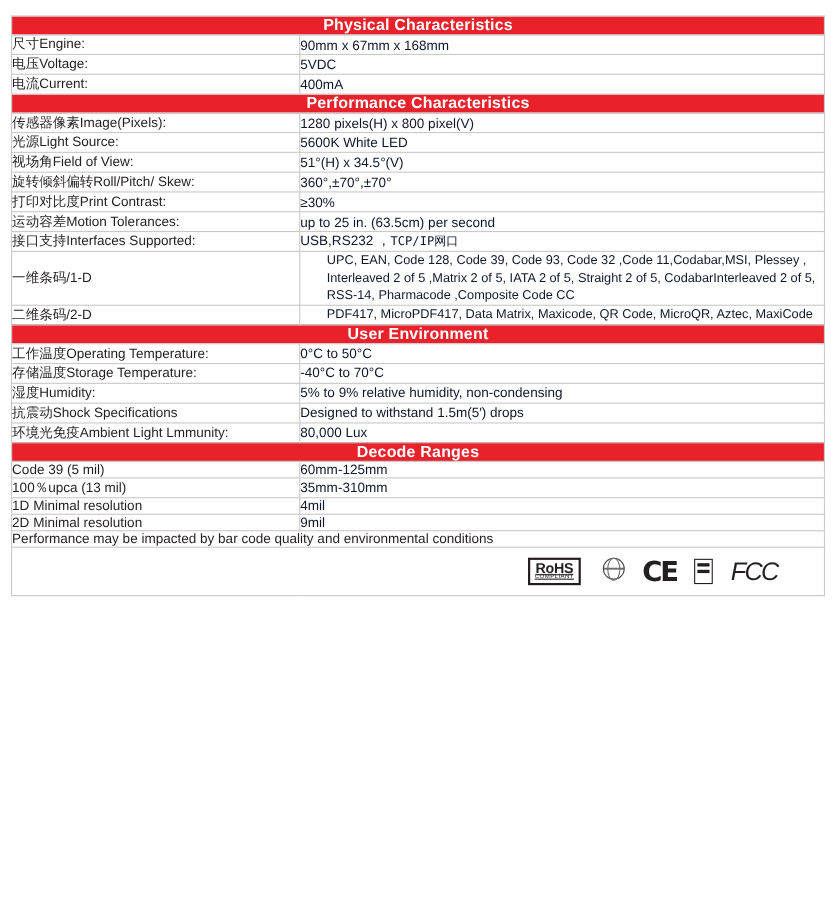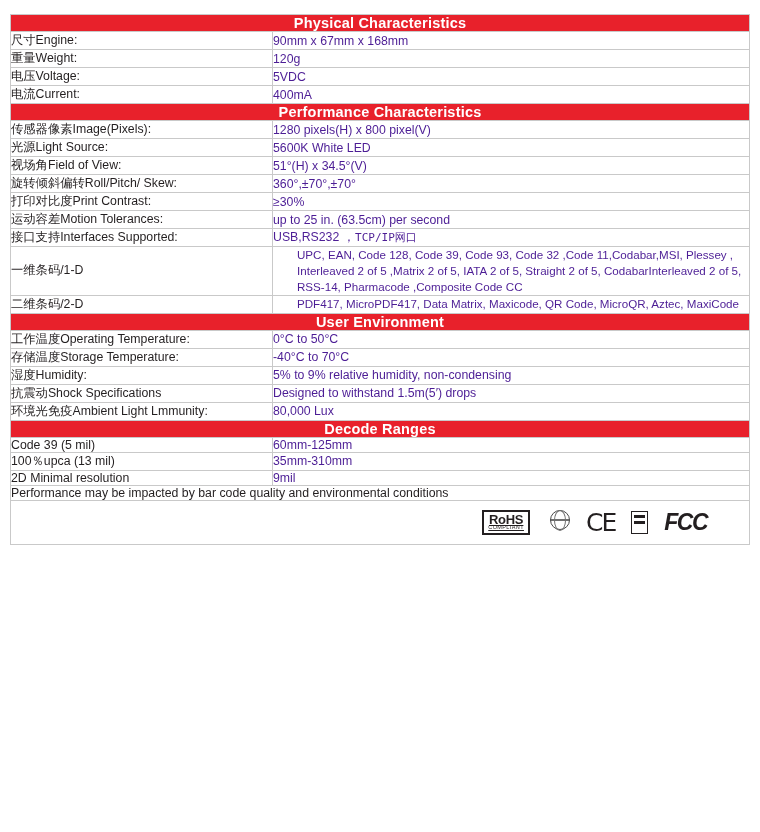--- a/index.html
+++ b/index.html
@@ -45,21 +45,21 @@
   }
   .label {
     width: 262px;
     padding: 6px 8px 6px 8px;
     font-size: 12.3px;
     color: #231f20;
   }
   .value {
     padding: 6px 8px 6px 8px;
     font-size: 12.3px;
-    color: #4c1d95;
+    color: #0f172a;
   }
   .value.tight {
     font-size: 11.6px;
     line-height: 1.38;
     padding-left: 24px;
   }
   .value.mono-part .mono {
     font-family: "DejaVu Sans Mono", monospace;
     font-size: 11px;
   }
@@ -114,41 +114,41 @@
     content: "";
     position: absolute;
     left: 50%; top: -1.4px; bottom: -1.4px;
     width: 10px;
     transform: translateX(-50%);
     border: 1.4px solid #6f6f6f;
     border-radius: 50%;
   }
   .ce {
     font-size: 25px;
-    font-weight: normal;
+    font-weight: bold;
     letter-spacing: -2px;
     font-family: "DejaVu Sans", sans-serif;
     line-height: 1;
   }
   .weee {
     width: 17px; height: 23px;
     border: 1.6px solid #231f20;
     position: relative;
   }
   .weee:after {
     content: "";
     position: absolute;
     left: 2px; right: 2px; top: 3px;
     height: 3px;
     background: #231f20;
     box-shadow: 0 6px 0 0 #231f20;
   }
   .fcc {
     font-size: 23px;
-    font-weight: bold;
+    font-weight: normal;
     font-style: italic;
     letter-spacing: -1.5px;
     line-height: 1;
   }
 </style>
 </head>
 <body>
 
 <div class="sheet">
   <table class="spec">
@@ -159,24 +159,20 @@
     <tbody>
 
       <tr class="sec-head">
         <td colspan="2">Physical Characteristics</td>
       </tr>
       <tr>
         <td class="label">尺寸Engine:</td>
         <td class="value">90mm x 67mm x 168mm</td>
       </tr>
       <tr>
-        <td class="label">重量Weight:</td>
-        <td class="value">120g</td>
-      </tr>
-      <tr>
         <td class="label">电压Voltage:</td>
         <td class="value">5VDC</td>
       </tr>
       <tr>
         <td class="label">电流Current:</td>
         <td class="value">400mA</td>
       </tr>
 
       <tr class="sec-head">
         <td colspan="2">Performance Characteristics</td>
@@ -246,20 +242,24 @@
       <tr class="sec-head plain">
         <td colspan="2">Decode Ranges</td>
       </tr>
       <tr>
         <td class="label">Code 39 (5 mil)</td>
         <td class="value">60mm-125mm</td>
       </tr>
       <tr>
         <td class="label">100％upca (13 mil)</td>
         <td class="value">35mm-310mm</td>
+      </tr>
+      <tr>
+        <td class="label">1D Minimal resolution</td>
+        <td class="value">4mil</td>
       </tr>
       <tr>
         <td class="label">2D Minimal resolution</td>
         <td class="value">9mil</td>
       </tr>
 
       <tr class="note">
         <td colspan="2">Performance may be impacted by bar code quality and environmental conditions</td>
       </tr>
 

